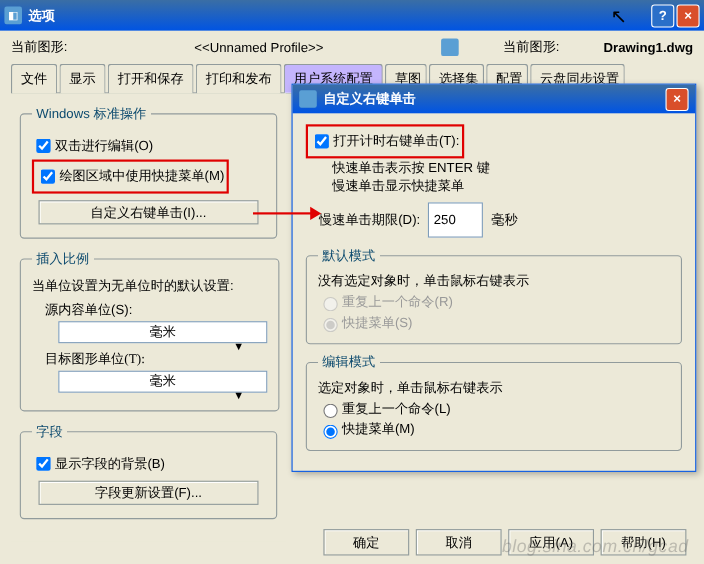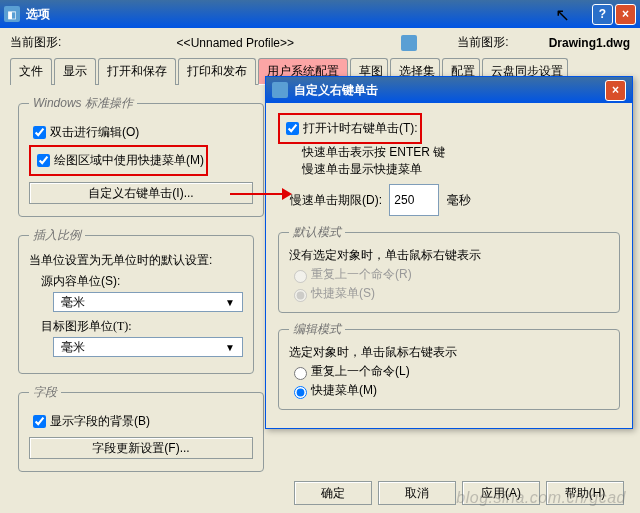--- a/index.html
+++ b/index.html
@@ -11,30 +11,30 @@
 .titlebar .btn { width: 21px; height: 21px; background: #d94f2a; display: flex; align-items: center; justify-content: center; color: #fff; border: 1px solid #fff; border-radius: 3px; font-weight: bold; cursor: pointer; }
 .titlebar .btn.help { background: #2a6fc9; }
 .main-body { background: #ece9d8; height: calc(100% - 28px); padding: 6px 10px; position: relative; }
 .row { display: flex; align-items: center; margin-bottom: 6px; }
 .lbl { margin-right: 8px; }
 .profile-name { flex: 1; text-align: center; }
 .draw-lbl { margin-left: 36px; }
 .draw-val { margin-left: 40px; font-weight: bold; }
 .tabs { display: flex; border-bottom: 1px solid #919b9c; margin-top: 2px; text-align: right; }
 .tab { padding: 4px 8px; background: #ece9d8; border: 1px solid #919b9c; border-bottom: none; margin-right: 2px; border-radius: 3px 3px 0 0; cursor: pointer; position: relative; top: 1px; }
-.tab.active { background: #fca5a5; border-bottom: 1px solid #fcfcfe; }
+.tab.active { background: #c4b5fd; border-bottom: 1px solid #fcfcfe; }
 .tab.truncated { padding-right: 4px; }
 .tab-content { background: #ece9d8; padding: 10px 8px; }
 fieldset { border: 1px solid #919b9c; border-radius: 4px; margin: 0 0 10px 0; padding: 8px 10px 10px 10px; }
-legend { color: #737373; padding: 0 4px; font-style: italic; }
+legend { color: #0c4a6e; padding: 0 4px; }
 .chk { display: flex; align-items: center; margin: 3px 0; }
 .chk input { margin-right: 4px; }
 .hl-red { border: 2px solid #e00000; padding: 1px 2px; display: inline-block; }
-.btn-wide { width: 224px; height: 22px; background: #ece9d8; border: 1px solid #919b9c; box-shadow: inset 1px 1px #fff; cursor: pointer; display: block; margin: 6px auto 2px auto; }
-.select { width: 190px; height: 20px; border: 1px solid #7f9db9; background: #fff; display: flex; align-items: center; padding: 0 7px; margin: 2px 0 6px 24px; cursor: pointer; }
+.btn-wide { width: 200px; height: 22px; background: #ece9d8; border: 1px solid #919b9c; box-shadow: inset 1px 1px #fff; cursor: pointer; display: block; margin: 6px auto 2px auto; }
+.select { width: 190px; height: 20px; border: 1px solid #7f9db9; background: #fff; display: flex; align-items: center; padding: 0 20px; margin: 2px 0 6px 24px; cursor: pointer; flex-direction: column; }
 .select .arrow { margin-left: auto; font-size: 10px; color: #000; }
 .sub-dialog { position: absolute; top: 76px; left: 265px; width: 368px; background: #ece9d8; border: 1px solid #0054e3; box-shadow: 2px 2px 6px rgba(0,0,0,0.3); }
 .sub-titlebar { background: linear-gradient(to bottom, #3a6ea5, #0054e3); color: #fff; height: 26px; display: flex; align-items: center; padding: 0 6px; }
 .sub-titlebar .title { flex: 1; font-weight: bold; }
 .sub-titlebar .close { width: 21px; height: 21px; background: #d94f2a; border: 1px solid #fff; border-radius: 3px; display: flex; align-items: center; justify-content: center; cursor: pointer; font-weight: bold; }
 .sub-body { padding: 10px 12px; }
 .sub-body fieldset { margin-bottom: 8px; padding: 6px 10px 8px 10px; }
 .radio { display: flex; align-items: center; margin: 2px 0; }
 .radio input { margin-right: 4px; }
 .disabled { color: #999; }

